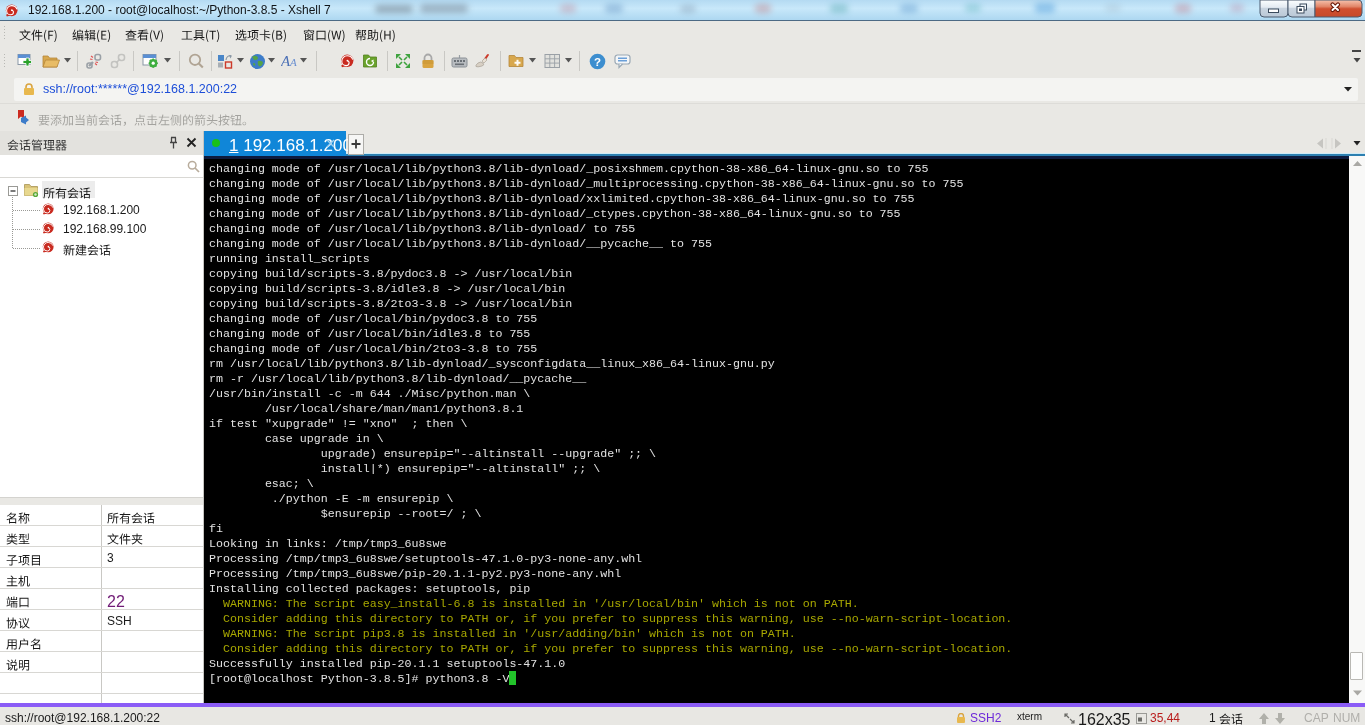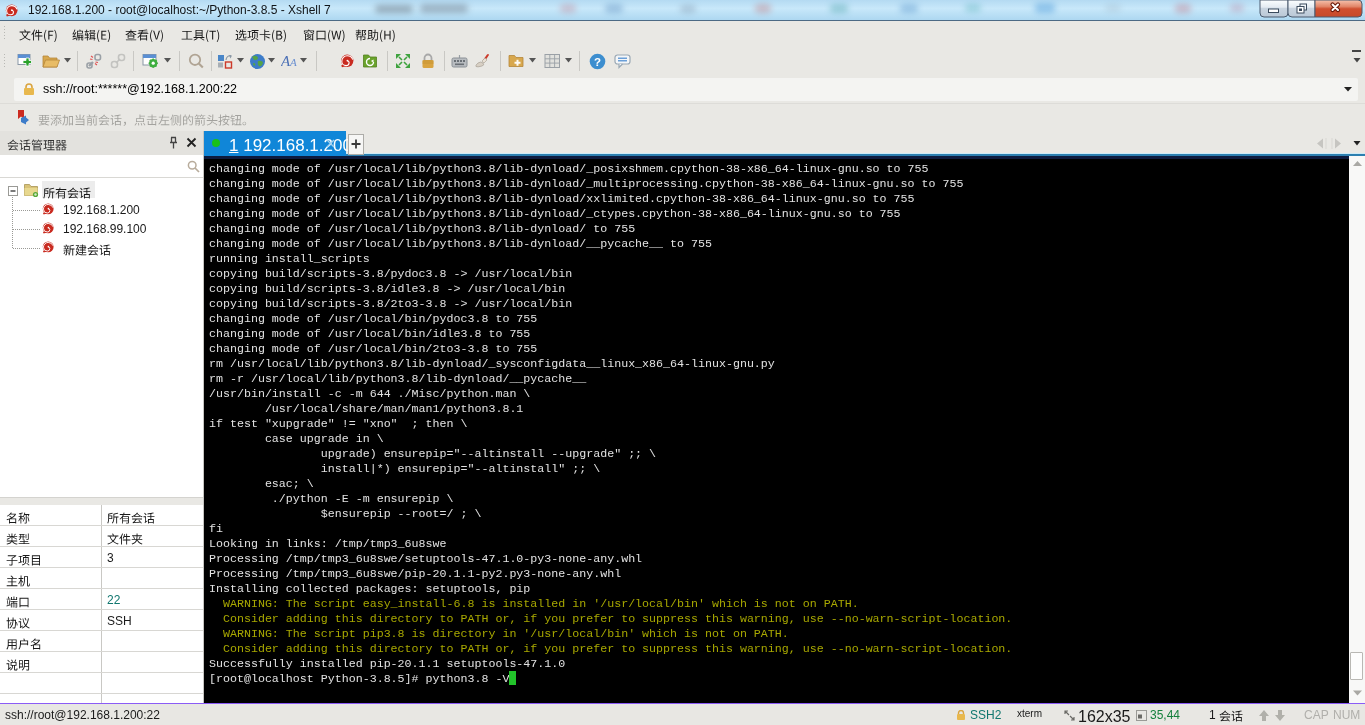--- a/index.html
+++ b/index.html
@@ -224,21 +224,21 @@
         <path d="M0.5 0 H7.5 L4 4.5 Z" fill="#444"></path>
       </svg>
       <div class="ab" style="left:1352px;top:5px;width:9px;height:2px;background:#444"></div>
     </div>
     <div class="ab" style="left:0;top:77px;width:1365px;height:26px;background:#e9e8e4">
       <div class="ab" style="left:14px;top:1px;width:1344px;height:23px;background:#f4f4f2;border-radius:2px"></div>
       <svg class="ab" style="left:23px;top:6px" width="12" height="13" viewBox="0 0 12 13">
 <path d="M3 5 V4 a3 3 0 0 1 6 0 V5" fill="none" stroke="#d9a440" stroke-width="1.6"></path>
 <rect x="1" y="5" width="10" height="7" rx="1" fill="#e8b84e"></rect>
       </svg>
-      <div class="ab" style="left:43px;top:5px;font-size:12.5px;color:#000000">ssh://root:******@192.168.1.200:22</div>
+      <div class="ab" style="left:43px;top:5px;font-size:12.5px;color:#1d4ed8">ssh://root:******@192.168.1.200:22</div>
       <svg class="ab" style="left:1344px;top:10px" width="8" height="5" viewBox="0 0 8 5">
         <path d="M0 0 H8 L4 4.5 Z" fill="#222"></path>
       </svg>
     </div>
     <div class="ab" style="left:0;top:103px;width:1365px;height:28px;background:#e9e8e4;border-top:1px solid #dddcd8">
       <svg class="ab" style="left:17px;top:6px" width="13" height="15" viewBox="0 0 13 15">
 <path d="M1 0 h6 v9 L4 6.5 1 9 Z" fill="#cc2a20"></path>
 <path d="M5 8 l5 -2.5 0 2 3 2.5 -3 2.5 0 2 -5 -2.5 Z" fill="#3d7cc9" transform="translate(-1,0)"></path>
       </svg>
       <div class="ab" style="left:38px;top:6px"><svg width="216" height="16" viewBox="0 -2 216 16">
@@ -327,21 +327,21 @@
         </svg></div>
       <div class="ab" style="left:107px;top:419.5px;font-size:12px;color:#1a1a1a">3</div>
       <div class="ab" style="left:0;top:437px;width:203px;height:21px;border-bottom:1px solid #d8d7d3"></div>
       <div class="ab" style="left:6px;top:440px"><svg width="24" height="16" viewBox="0 -2 24 16">
           <path d="M4.5 1.1C5.2 1.6 6.1 2.4 6.5 2.9H1.2V3.8H5.5V6.4H1.8V7.3H5.5V10.3H0.7V11.2H11.4V10.3H6.5V7.3H10.3V6.4H6.5V3.8H10.8V2.9H6.9L7.4 2.5C7 1.9 6 1.1 5.2 0.6Z M18 1.2V5.1C18 6.9 17.8 9.3 16.2 11C16.4 11.1 16.7 11.4 16.9 11.6C18.6 9.8 18.9 7.1 18.9 5.1V2.1H21.1V9.8C21.1 10.8 21.2 11 21.4 11.2C21.6 11.4 21.8 11.4 22.1 11.4C22.2 11.4 22.5 11.4 22.7 11.4C22.9 11.4 23.1 11.4 23.3 11.3C23.5 11.2 23.6 10.9 23.7 10.6C23.7 10.3 23.7 9.4 23.7 8.7C23.5 8.7 23.2 8.5 23.1 8.3C23.1 9.1 23 9.8 23 10.1C23 10.3 23 10.4 22.9 10.5C22.8 10.6 22.7 10.6 22.6 10.6C22.5 10.6 22.4 10.6 22.3 10.6C22.2 10.6 22.1 10.6 22.1 10.5C22 10.5 22 10.3 22 9.9V1.2ZM14.6 0.5V3.1H12.6V4H14.5C14.1 5.6 13.2 7.5 12.3 8.5C12.5 8.7 12.7 9.1 12.8 9.3C13.5 8.5 14.1 7.1 14.6 5.7V11.5H15.5V6C16 6.6 16.5 7.4 16.8 7.8L17.3 7C17.1 6.7 15.9 5.5 15.5 5V4H17.3V3.1H15.5V0.5Z" fill="#1a1a1a"></path>
         </svg></div>
       <div class="ab" style="left:0;top:458px;width:203px;height:21px;border-bottom:1px solid #d8d7d3"></div>
       <div class="ab" style="left:6px;top:461px"><svg width="24" height="16" viewBox="0 -2 24 16">
           <path d="M0.6 2.8V3.6H4.6V2.8ZM1 4.3C1.2 5.7 1.5 7.4 1.5 8.6L2.2 8.5C2.2 7.3 2 5.6 1.7 4.2ZM1.8 0.9C2.1 1.4 2.4 2.2 2.6 2.7L3.4 2.4C3.2 1.9 2.9 1.2 2.6 0.6ZM4.9 6.8V11.5H5.7V7.5H6.8V11.4H7.5V7.5H8.6V11.4H9.3V7.5H10.4V10.7C10.4 10.8 10.4 10.9 10.3 10.9C10.2 10.9 9.9 10.9 9.5 10.9C9.6 11.1 9.8 11.4 9.8 11.6C10.3 11.6 10.7 11.6 10.9 11.4C11.2 11.3 11.2 11.1 11.2 10.7V6.8H8.1L8.4 5.7H11.5V4.9H4.5V5.7H7.4C7.4 6 7.3 6.4 7.2 6.8ZM5 1.1V4H11.1V1.1H10.2V3.2H8.4V0.5H7.5V3.2H5.9V1.1ZM3.5 4.1C3.3 5.5 3 7.6 2.8 9C1.9 9.2 1.1 9.3 0.5 9.5L0.7 10.4C1.9 10.1 3.3 9.7 4.7 9.3L4.6 8.5L3.5 8.8C3.8 7.5 4.1 5.7 4.3 4.2Z M13.5 1.8V11.3H14.5V10.2H21.6V11.2H22.5V1.8ZM14.5 9.3V2.7H21.6V9.3Z" fill="#1a1a1a"></path>
         </svg></div>
-      <div class="ab" style="left:107px;top:461.5px;font-size:12px;color:#0f766e">22</div>
+      <div class="ab" style="left:107px;top:461.5px;font-size:16px;color:#701a75">22</div>
       <div class="ab" style="left:0;top:479px;width:203px;height:21px;border-bottom:1px solid #d8d7d3"></div>
       <div class="ab" style="left:6px;top:482px"><svg width="24" height="16" viewBox="0 -2 24 16">
           <path d="M4.6 4.9C4.4 6.1 4 7.2 3.5 8C3.7 8.1 4 8.3 4.2 8.4C4.7 7.6 5.2 6.3 5.4 5.1ZM10.1 5.1C10.4 6.2 10.7 7.7 10.8 8.5L11.7 8.3C11.5 7.5 11.2 6.1 10.8 4.9ZM1.9 0.5V3.3H0.6V4.2H1.9V11.5H2.8V4.2H4.1V3.3H2.8V0.5ZM6.6 0.6V2.8V2.8H4.5V3.7H6.6C6.5 6 6 8.8 3.4 11C3.6 11.1 3.9 11.4 4.1 11.6C6.9 9.2 7.4 6.2 7.4 3.7H9.1C9 8.3 8.9 10 8.5 10.4C8.4 10.6 8.3 10.6 8.1 10.6C7.8 10.6 7.2 10.6 6.5 10.5C6.7 10.8 6.8 11.2 6.8 11.4C7.4 11.5 8.1 11.5 8.4 11.4C8.8 11.4 9.1 11.3 9.3 10.9C9.7 10.4 9.9 8.6 10 3.3C10 3.1 10 2.8 10 2.8H7.5V2.8V0.6Z M18.5 1.1C19 1.9 19.5 3 19.7 3.6L20.5 3.2C20.3 2.6 19.8 1.6 19.3 0.8ZM13.4 1.3C13.9 1.9 14.5 2.7 14.9 3.2L15.5 2.6C15.2 2.2 14.6 1.4 14 0.9ZM22 1.3C21.6 3.8 21 6 19.7 7.8C18.5 6.1 17.7 4 17.3 1.4L16.5 1.6C17 4.4 17.7 6.8 19.1 8.6C18.2 9.5 17.1 10.3 15.7 10.9C15.9 11.1 16.2 11.4 16.3 11.6C17.7 11 18.8 10.2 19.6 9.3C20.5 10.3 21.7 11 23.1 11.6C23.2 11.4 23.5 11 23.7 10.8C22.3 10.3 21.2 9.5 20.3 8.5C21.7 6.6 22.4 4.1 22.9 1.4ZM12.6 4.3V5.2H14.2V9.4C14.2 10 13.9 10.4 13.7 10.6C13.9 10.7 14.1 11.1 14.2 11.2C14.4 11 14.7 10.8 16.9 9.3C16.8 9.1 16.6 8.7 16.6 8.5L15.1 9.5V4.3Z" fill="#1a1a1a"></path>
         </svg></div>
       <div class="ab" style="left:107px;top:482.5px;font-size:12px;color:#1a1a1a">SSH</div>
       <div class="ab" style="left:0;top:500px;width:203px;height:21px;border-bottom:1px solid #d8d7d3"></div>
       <div class="ab" style="left:6px;top:503px"><svg width="36" height="16" viewBox="0 -2 36 16">
           <path d="M1.8 1.4V5.7C1.8 7.4 1.7 9.5 0.4 11C0.6 11.1 0.9 11.4 1.1 11.6C2 10.6 2.4 9.2 2.6 7.9H5.6V11.5H6.5V7.9H9.8V10.3C9.8 10.6 9.7 10.6 9.4 10.6C9.2 10.6 8.4 10.7 7.5 10.6C7.7 10.9 7.8 11.3 7.9 11.5C9 11.5 9.7 11.5 10.1 11.3C10.5 11.2 10.6 10.9 10.6 10.3V1.4ZM2.7 2.2H5.6V4.2H2.7ZM9.8 2.2V4.2H6.5V2.2ZM2.7 5H5.6V7H2.7C2.7 6.6 2.7 6.1 2.7 5.7ZM9.8 5V7H6.5V5Z M15 3.2H21.2V5.6H15L15 5ZM17.3 0.7C17.5 1.2 17.8 1.9 17.9 2.4H14V5C14 6.8 13.9 9.3 12.4 11.1C12.6 11.2 13 11.5 13.2 11.6C14.4 10.2 14.8 8.2 14.9 6.5H21.2V7.3H22.1V2.4H18.3L18.9 2.2C18.7 1.7 18.4 1 18.2 0.5Z M27.2 4.3C27.8 4.7 28.5 5.2 29 5.7C27.6 6.5 26.1 7 24.6 7.3C24.7 7.5 24.9 7.9 25 8.2C25.7 8 26.4 7.8 27 7.6V11.5H27.9V10.9H33.3V11.5H34.2V6.5H29.4C31.4 5.5 33.1 4 34.1 2L33.5 1.7L33.4 1.7H29.1C29.4 1.4 29.7 1 29.9 0.7L28.9 0.5C28.2 1.6 26.8 3 24.8 3.9C25 4 25.3 4.4 25.5 4.6C26.6 4 27.6 3.3 28.3 2.5H32.8C32.1 3.6 31 4.5 29.8 5.3C29.3 4.8 28.5 4.2 27.9 3.7ZM33.3 10.1H27.9V7.3H33.3Z" fill="#1a1a1a"></path>
         </svg></div>
       <div class="ab" style="left:0;top:521px;width:203px;height:21px;border-bottom:1px solid #d8d7d3"></div>
@@ -399,51 +399,51 @@
         esac; \
          ./python -E -m ensurepip \
                 $ensurepip --root=/ ; \
 fi
 Looking in links: /tmp/tmp3_6u8swe
 Processing /tmp/tmp3_6u8swe/setuptools-47.1.0-py3-none-any.whl
 Processing /tmp/tmp3_6u8swe/pip-20.1.1-py2.py3-none-any.whl
 Installing collected packages: setuptools, pip
 <span style="color:#a8a800">  WARNING: The script easy_install-6.8 is installed in '/usr/local/bin' which is not on PATH.</span>
 <span style="color:#a8a800">  Consider adding this directory to PATH or, if you prefer to suppress this warning, use --no-warn-script-location.</span>
-<span style="color:#a8a800">  WARNING: The script pip3.8 is directory in '/usr/local/bin' which is not on PATH.</span>
+<span style="color:#a8a800">  WARNING: The script pip3.8 is installed in '/usr/adding/bin' which is not on PATH.</span>
 <span style="color:#a8a800">  Consider adding this directory to PATH or, if you prefer to suppress this warning, use --no-warn-script-location.</span>
 Successfully installed pip-20.1.1 setuptools-47.1.0
 [root@localhost Python-3.8.5]# python3.8 -V<span style="display:inline-block;width:7px;height:14px;background:#22c32a;vertical-align:-3px"></span></pre>
     </div>
     <div class="ab" style="left:1349px;top:156px;width:16px;height:547px;background:#f8f8f7">
       <svg class="ab" style="left:4px;top:5px" width="9" height="6" viewBox="0 0 9 6">
         <path d="M4.5 0 L9 5 0 5 Z" fill="#a9a8a4"></path>
       </svg>
       <div class="ab" style="left:1px;top:496px;width:13px;height:28px;background:#fdfdfd;border:1px solid #b9b8b4;border-radius:1px"></div>
       <svg class="ab" style="left:4px;top:534px" width="9" height="6" viewBox="0 0 9 6">
         <path d="M4.5 5.5 L9 0.5 0 0.5 Z" fill="#a9a8a4"></path>
       </svg>
     </div>
-    <div class="ab" style="left:0;top:703px;width:1365px;height:22px;background:#e8e7e3;border-top:1px solid #8b5cf6">
+    <div class="ab" style="left:0;top:703px;width:1365px;height:22px;background:#e8e7e3;border-top:4px solid #8b5cf6">
       <div class="ab" style="left:5px;top:4px;font-size:12px;color:#1a1a1a">ssh://root@192.168.1.200:22</div>
       <svg class="ab" style="left:956px;top:6px" width="10" height="11" viewBox="0 0 10 11">
 <path d="M2.5 4 V3 a2.5 2.5 0 0 1 5 0 V4" fill="none" stroke="#d9a440" stroke-width="1.4"></path>
 <rect x="1" y="4" width="8" height="6" rx="1" fill="#e8b84e"></rect>
       </svg>
-      <div class="ab" style="left:970px;top:4px;font-size:12px;color:#0f766e">SSH2</div>
+      <div class="ab" style="left:970px;top:4px;font-size:12px;color:#6d28d9">SSH2</div>
       <div class="ab" style="left:1017px;top:4px;font-size:10px;color:#1a1a1a">xterm</div>
       <svg class="ab" style="left:1064px;top:6px" width="11" height="11" viewBox="0 0 11 11">
 <path d="M1 4 V1 h3 M10 7 v3 H7 M1 1 L5 5 M10 10 L6 6" stroke="#6a6a66" stroke-width="1.2" fill="none"></path>
       </svg>
       <div class="ab" style="left:1078px;top:4px;font-size:16px;color:#1a1a1a">162x35</div>
       <svg class="ab" style="left:1136px;top:6px" width="11" height="11" viewBox="0 0 11 11">
 <rect x="0.5" y="0.5" width="10" height="10" fill="none" stroke="#9a9a96" stroke-width="1"></rect>
 <rect x="2" y="4.5" width="4" height="4" fill="#6a6a66"></rect>
       </svg>
-      <div class="ab" style="left:1150px;top:4px;font-size:12px;color:#15803d">35,44</div>
+      <div class="ab" style="left:1150px;top:4px;font-size:12px;color:#b91c1c">35,44</div>
       <div class="ab" style="left:1209px;top:4px;font-size:12px;color:#1a1a1a">1 <svg width="24" height="15" viewBox="0 -2 24 15">
           <path d="M1.9 11.3C2.3 11.1 3 11.1 9.4 10.5C9.6 10.9 9.9 11.2 10.1 11.5L10.9 11.1C10.3 10.2 9.2 8.9 8.1 7.9L7.4 8.3C7.8 8.7 8.3 9.2 8.7 9.7L3.3 10.2C4.1 9.4 5 8.4 5.7 7.4H11V6.6H1.1V7.4H4.5C3.7 8.5 2.8 9.4 2.5 9.7C2.1 10.1 1.8 10.3 1.6 10.4C1.7 10.6 1.8 11.1 1.9 11.3ZM6 0.5C5 2.1 2.9 3.7 0.5 4.6C0.7 4.8 1 5.2 1.2 5.4C1.9 5.1 2.5 4.7 3.2 4.3V5.1H8.9V4.2H3.3C4.4 3.6 5.3 2.8 6 2C6.8 2.7 7.8 3.5 8.9 4.2C9.5 4.6 10.2 5 10.9 5.3C11.1 5 11.4 4.7 11.6 4.5C9.6 3.8 7.7 2.5 6.6 1.4L6.9 0.9Z M13.2 1.4C13.8 1.9 14.6 2.7 14.9 3.2L15.5 2.5C15.2 2.1 14.4 1.3 13.8 0.8ZM17 7.1V11.6H17.9V11.1H21.9V11.5H22.8V7.1H20.3V5.1H23.5V4.2H20.3V1.9C21.3 1.7 22.2 1.5 22.9 1.3L22.2 0.6C20.9 1 18.4 1.4 16.4 1.6C16.5 1.8 16.6 2.2 16.6 2.4C17.5 2.3 18.5 2.2 19.4 2V4.2H16.4V5.1H19.4V7.1ZM17.9 10.3V7.9H21.9V10.3ZM12.5 4.3V5.2H14.2V9.3C14.2 9.9 13.8 10.3 13.5 10.5C13.7 10.7 14 11 14.1 11.2C14.3 11 14.6 10.7 16.6 9.1C16.5 8.9 16.4 8.6 16.3 8.4L15 9.3V4.3Z" fill="#1a1a1a"></path>
         </svg></div>
       <svg class="ab" style="left:1259px;top:6px" width="26" height="11" viewBox="0 0 26 11">
 <path d="M5 0 L10 6 H7 V11 H3 V6 H0 Z" fill="#b0b0aa"></path>
         <path d="M21 11 L26 5 H23 V0 H19 V5 H16 Z" fill="#b0b0aa"></path>
       </svg>
       <div class="ab" style="left:1304px;top:4px;font-size:12px;color:#b0afab">CAP</div>
       <div class="ab" style="left:1333px;top:4px;font-size:12px;color:#b0afab">NUM</div>
     </div>

